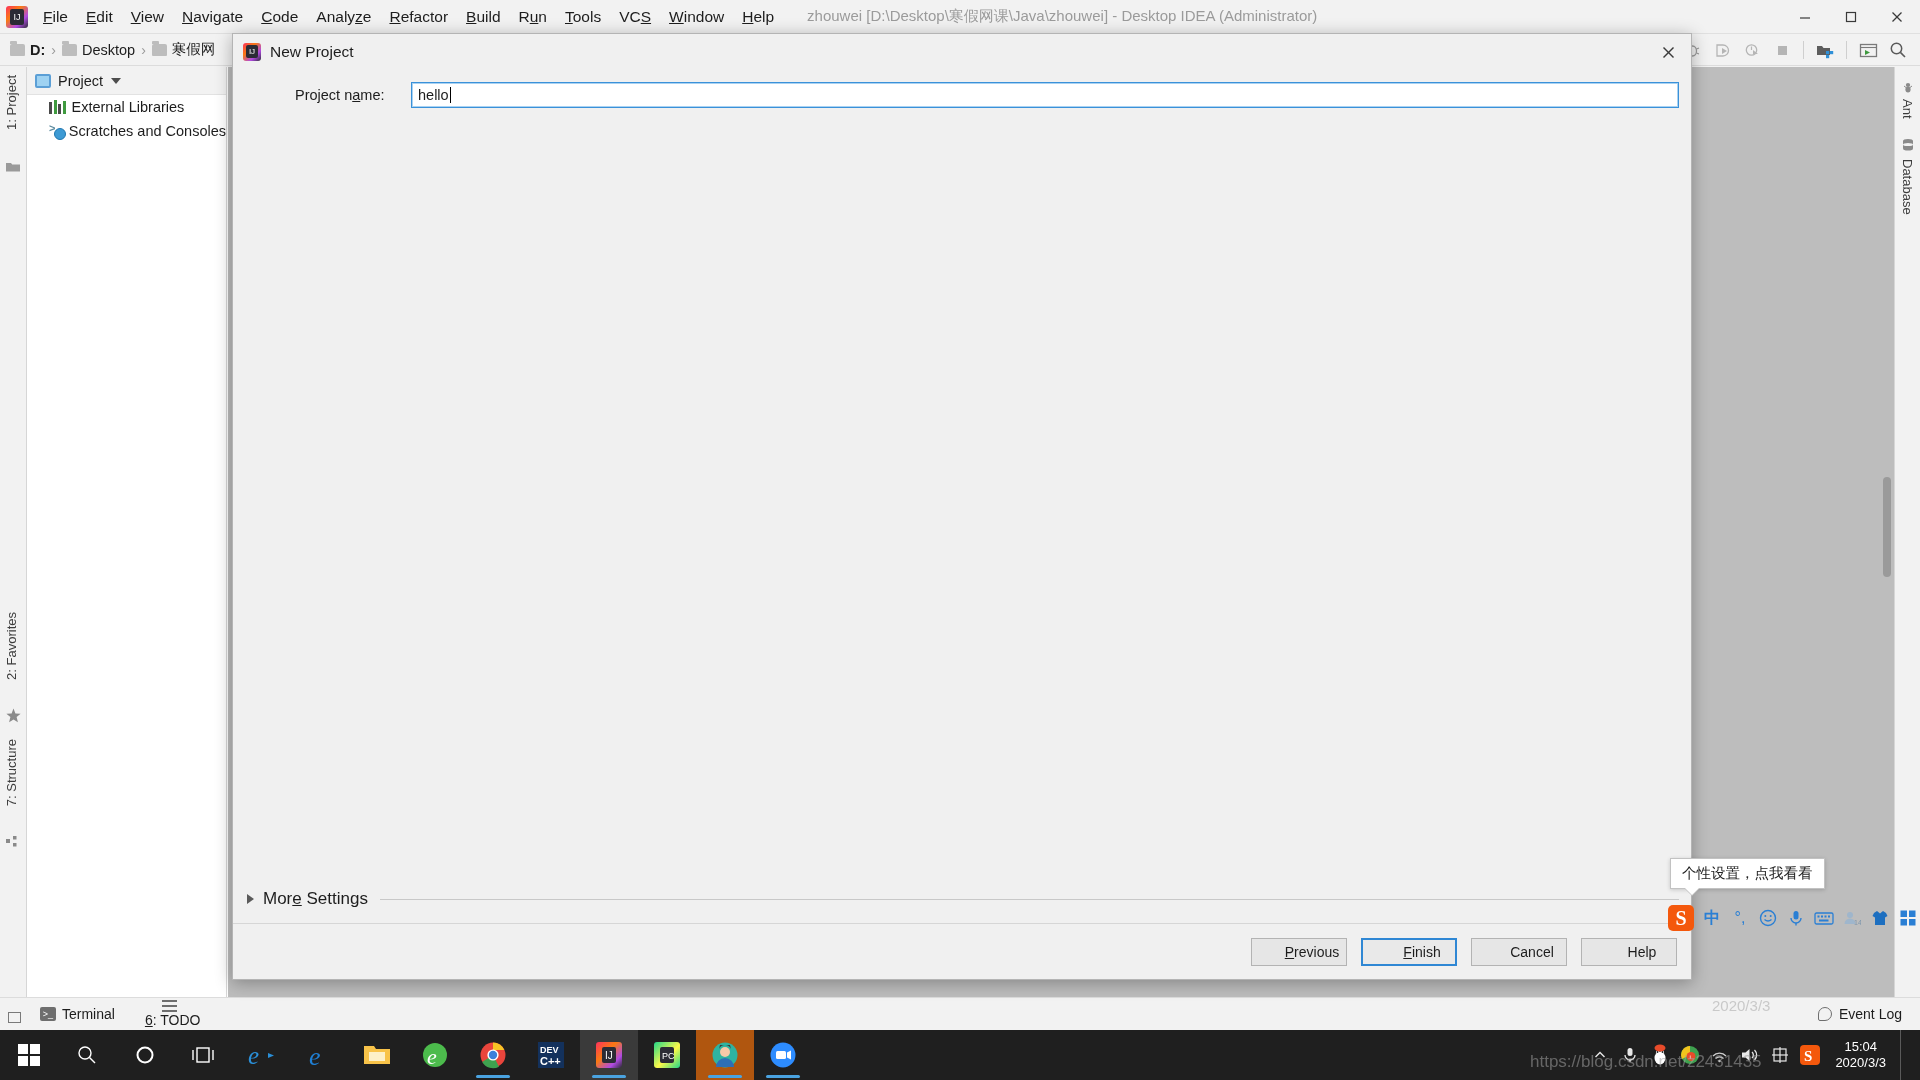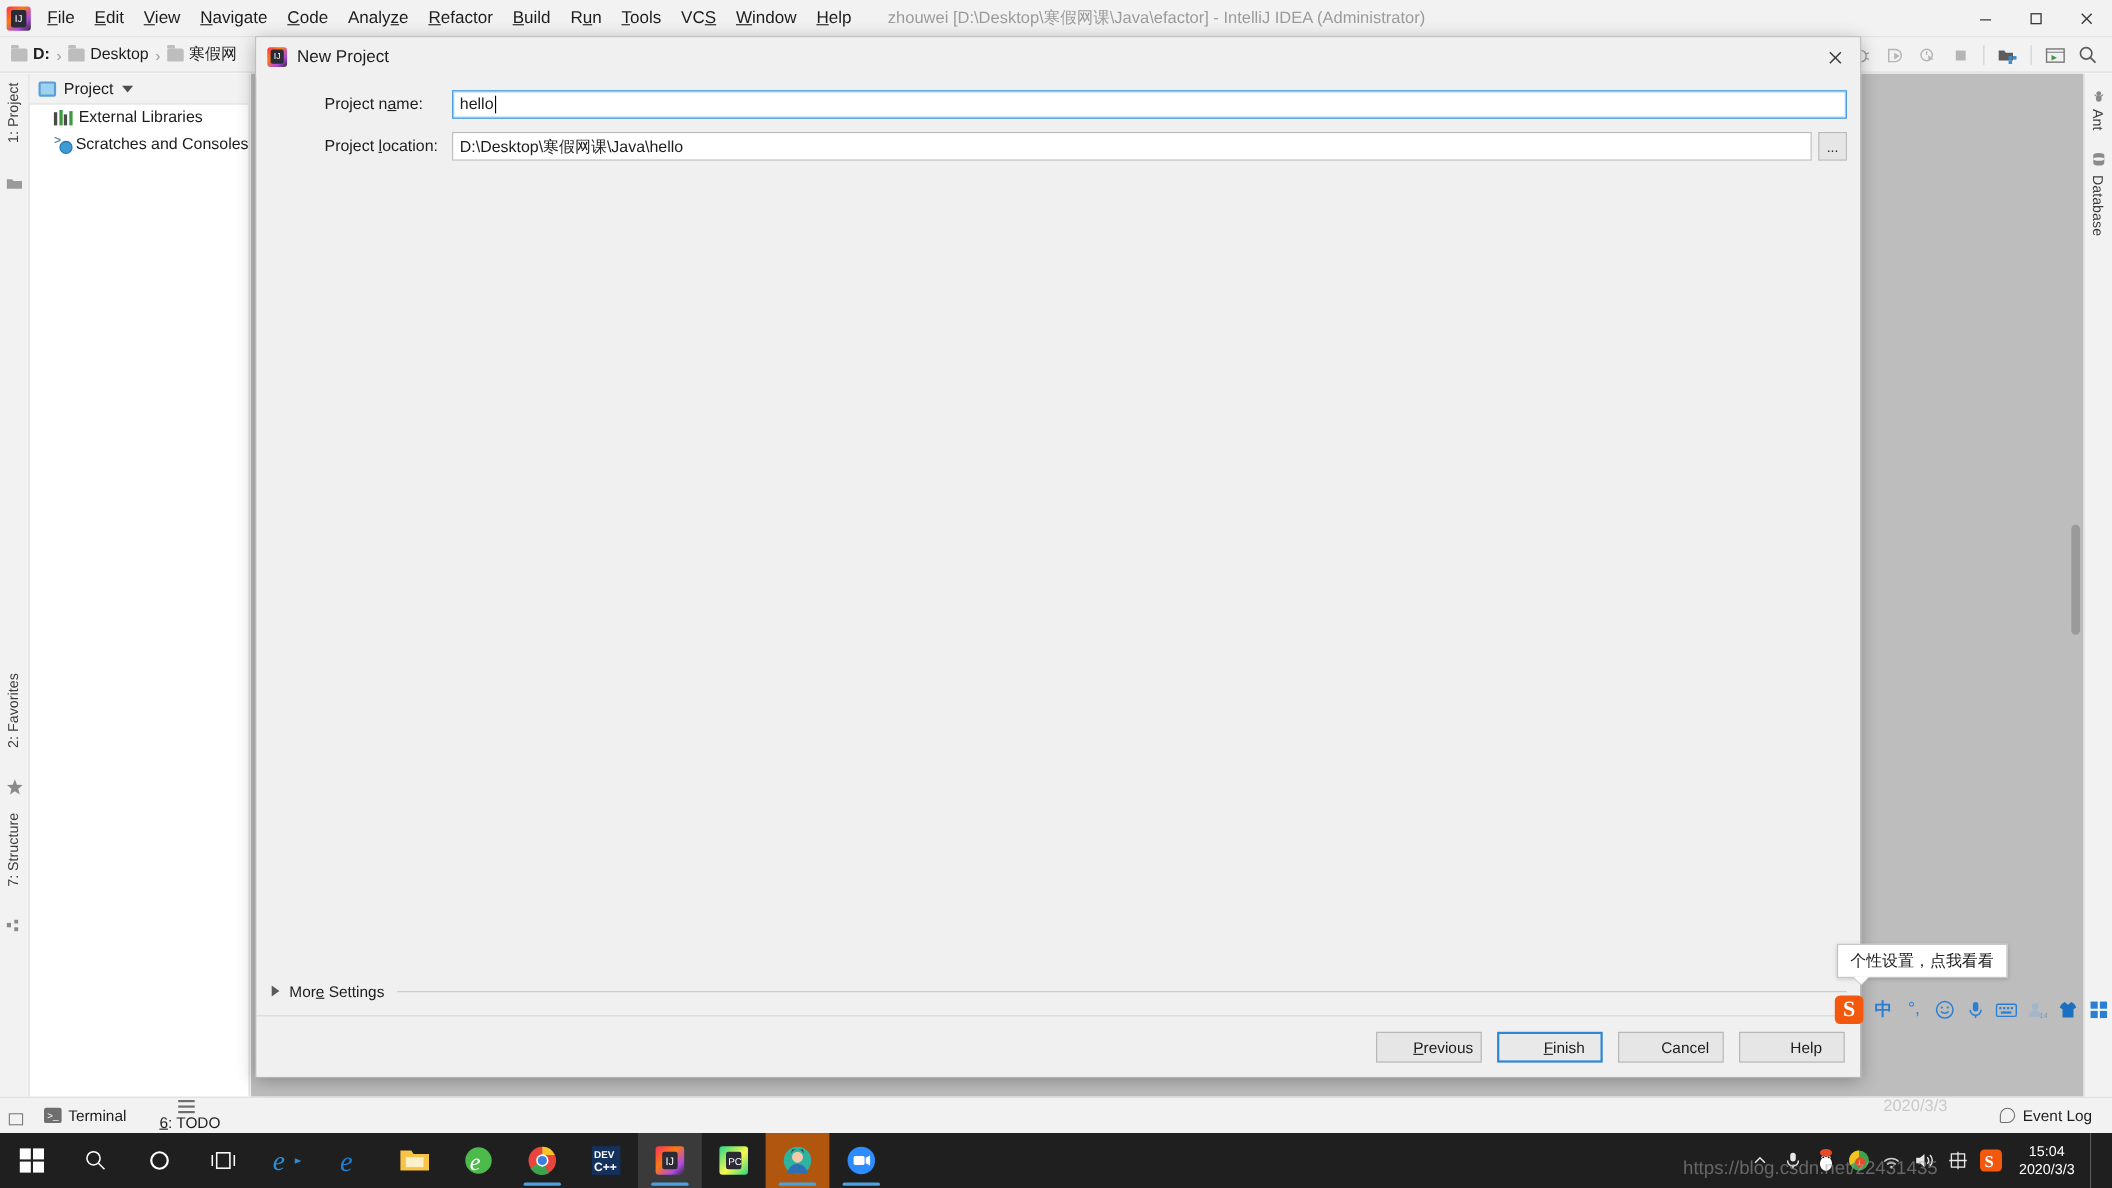--- a/index.html
+++ b/index.html
@@ -343,21 +343,21 @@
     width: 1432px;
     display: flex; align-items: center;
   }
   .tri-right {
     width: 0; height: 0;
     border-top: 5px solid transparent;
     border-bottom: 5px solid transparent;
     border-left: 7px solid #5a5a5a;
     margin-right: 9px;
   }
-  .more-settings-label { font-size: 14px; color: #1d1d1d; white-space: nowrap; }
+  .more-settings-label { font-size: 17px; color: #1d1d1d; white-space: nowrap; }
   .more-settings-label u { text-decoration: underline; }
   .hr-line {
     flex: 1; height: 1px; background: #c8c8c8; margin-left: 12px;
   }
 
   .dlg-footer {
     position: absolute; left: 0; bottom: 0;
     width: 1460px; height: 56px;
     border-top: 1px solid #d6d6d6;
     display: flex; align-items: center; justify-content: flex-end;
@@ -511,21 +511,21 @@
         <div class="menu-item">Analy<u>z</u>e</div>
         <div class="menu-item"><u>R</u>efactor</div>
         <div class="menu-item"><u>B</u>uild</div>
         <div class="menu-item">R<u>u</u>n</div>
         <div class="menu-item"><u>T</u>ools</div>
         <div class="menu-item">VC<u>S</u></div>
         <div class="menu-item"><u>W</u>indow</div>
         <div class="menu-item"><u>H</u>elp</div>
       </div>
 
-      <div class="win-title">zhouwei [D:\Desktop\寒假网课\Java\efactor] - IntelliJ IDEA (Administrator)</div>
+      <div class="win-title">zhouwei [D:\Desktop\寒假网课\Java\zhouwei] - Desktop IDEA (Administrator)</div>
 
       <div class="win-controls">
         <div class="win-btn">
           <svg width="14" height="14" viewBox="0 0 14 14">
               <line x1="2" y1="8" x2="12" y2="8" stroke="#3a3a3a" stroke-width="1.2"></line>
             </svg>
         </div>
         <div class="win-btn">
           <svg width="14" height="14" viewBox="0 0 14 14">
               <rect x="2.5" y="2.5" width="9" height="9" fill="none" stroke="#3a3a3a" stroke-width="1.2"></rect>
@@ -729,27 +729,20 @@
       </div>
     </div>
 
     <div class="dlg-form">
       <div class="form-row">
         <div class="form-label">Project n<u>a</u>me:</div>
         <div class="txt-input focused">
           <span>hello</span>
             <span class="caret"></span>
         </div>
-      </div>
-      <div class="form-row">
-        <div class="form-label">Project <u>l</u>ocation:</div>
-        <div class="txt-input">
-          <span>D:\Desktop\寒假网课\Java\hello</span>
-        </div>
-        <div class="browse-btn">...</div>
       </div>
     </div>
 
     <div class="more-settings">
       <span class="tri-right"></span>
       <span class="more-settings-label">Mor<u>e</u> Settings</span>
       <span class="hr-line"></span>
     </div>
 
     <div class="dlg-footer">

